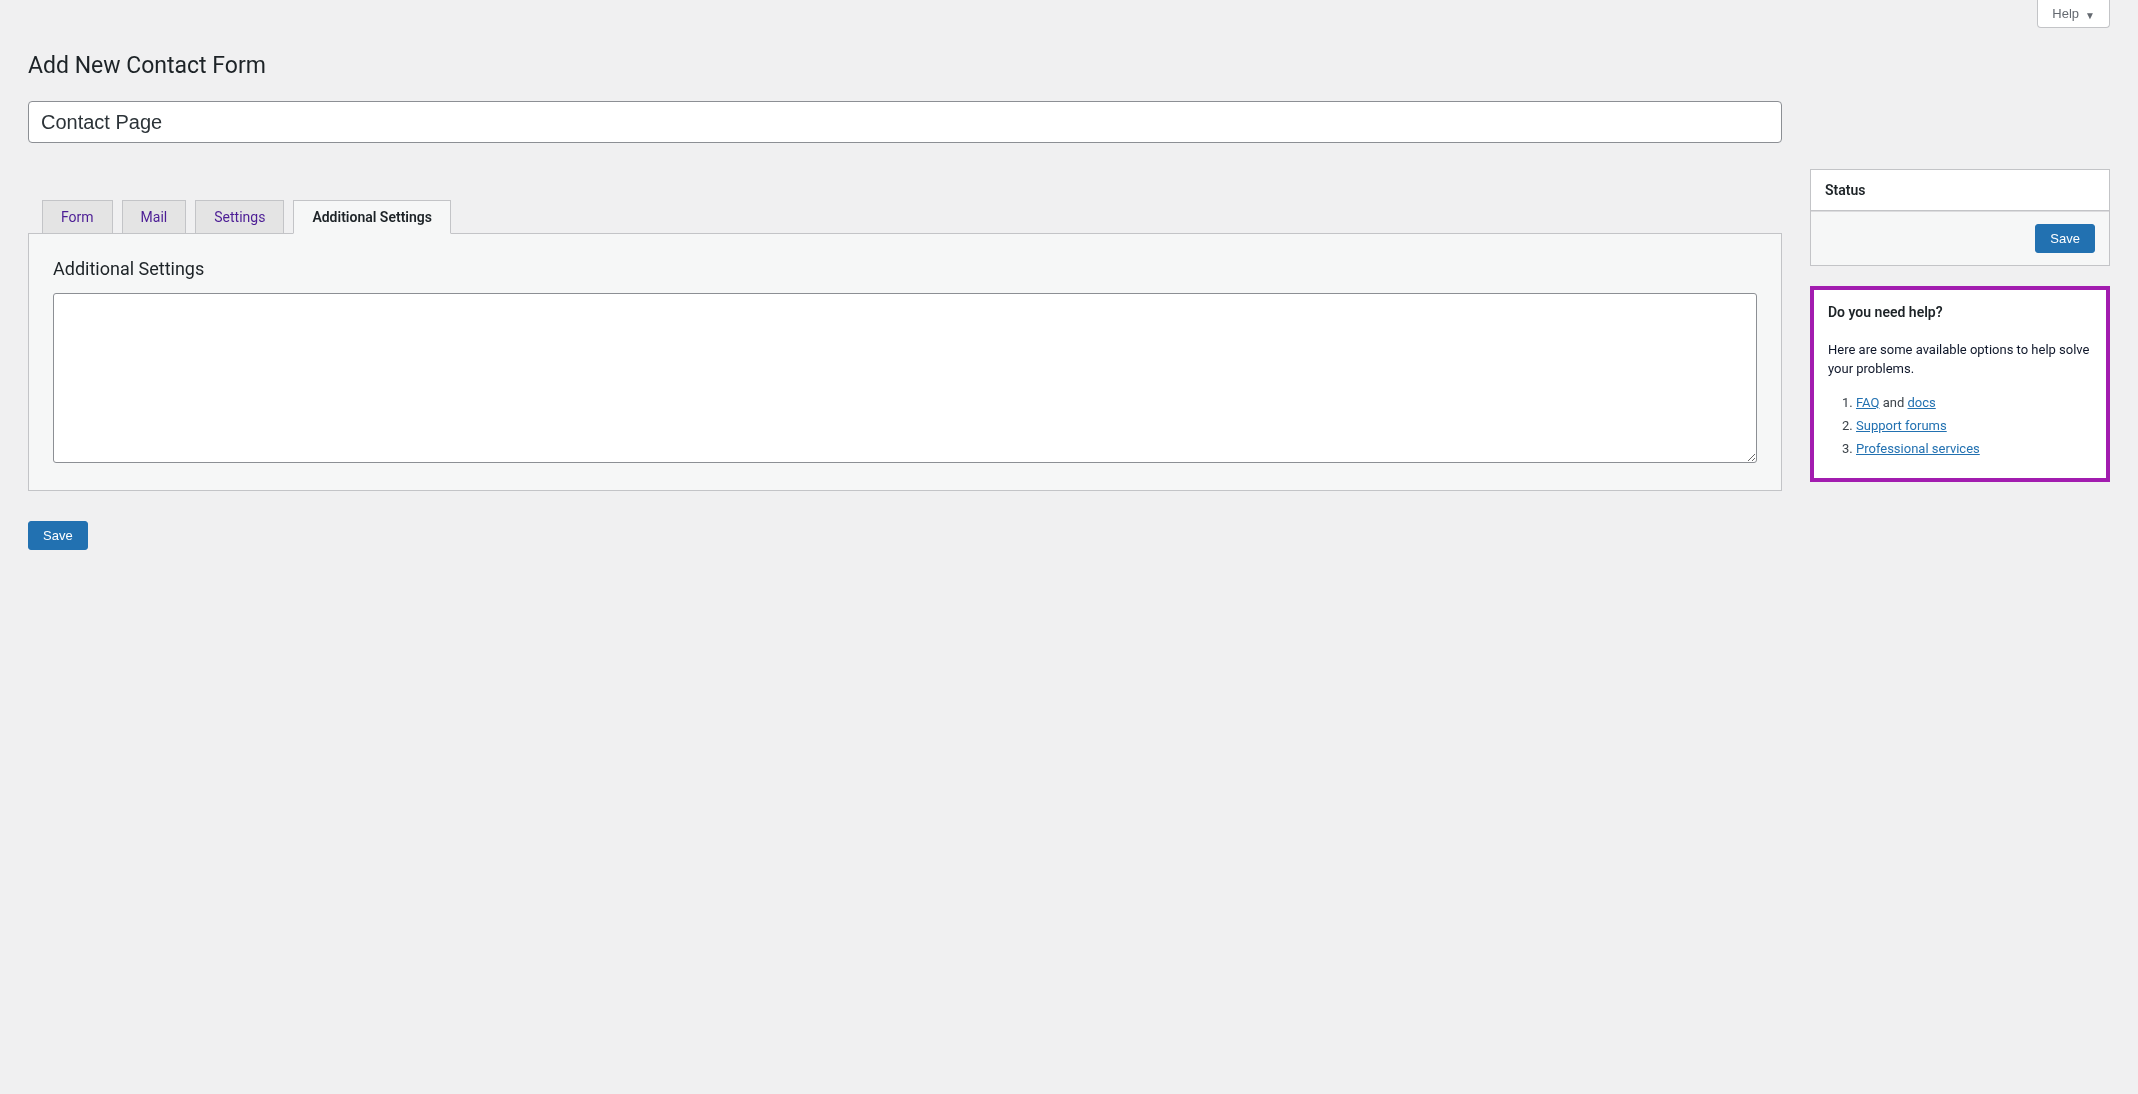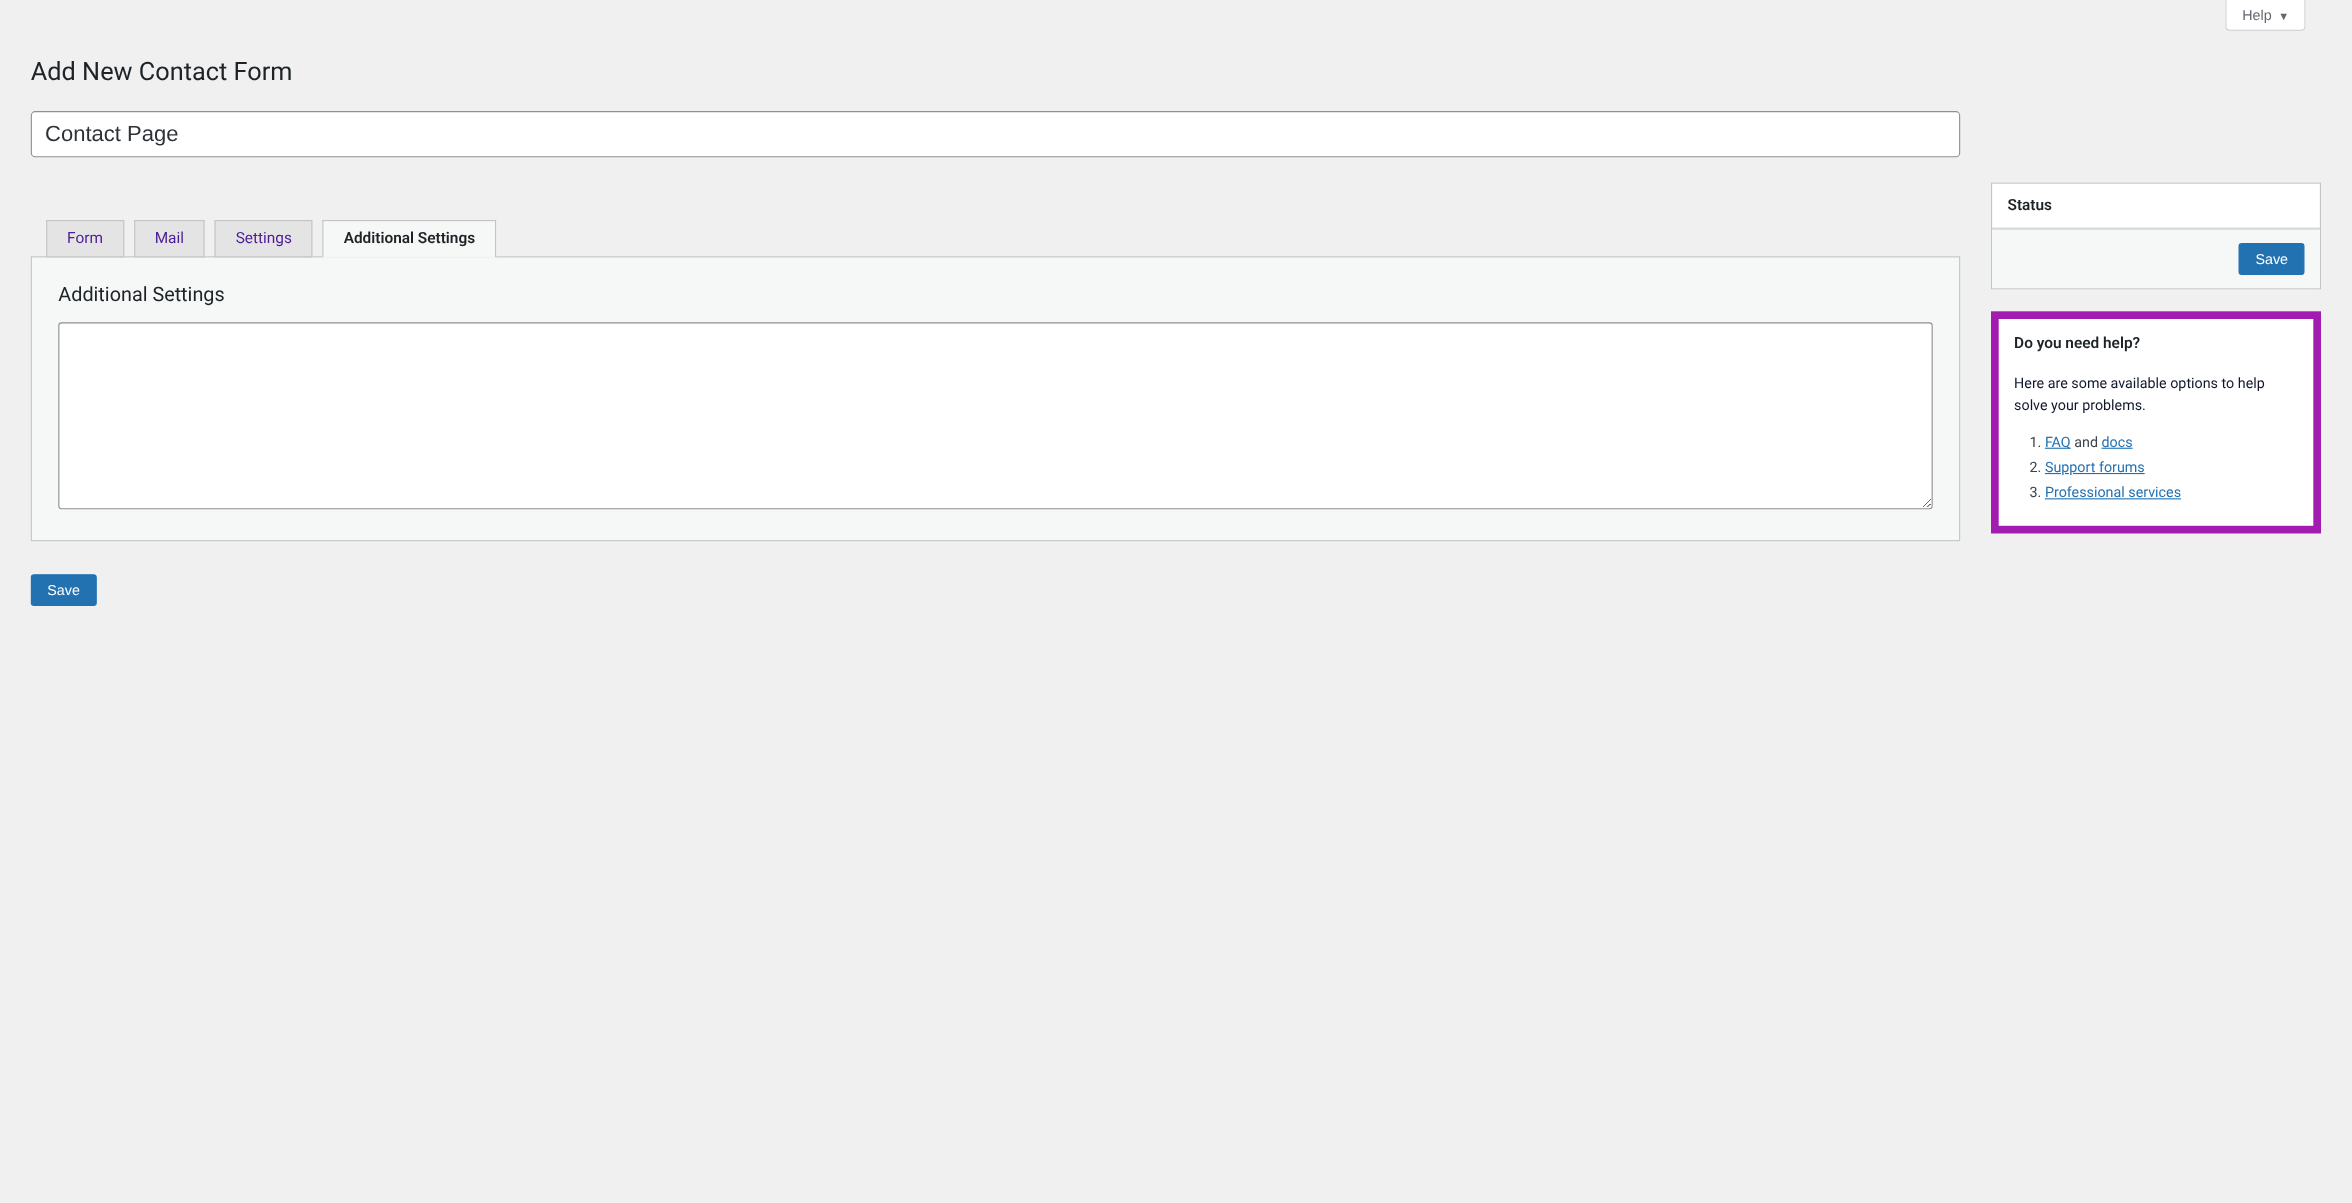--- a/index.html
+++ b/index.html
@@ -24,21 +24,21 @@
       border: 1px solid #c3c4c7;
       border-top: none;
       border-radius: 0 0 4px 4px;
       padding: 6px 14px;
       font-size: 13px;
       color: #646970;
       cursor: pointer;
       display: flex;
       align-items: flex-end;
       gap: 6px;
-      margin-right: 14px;
+      margin-right: 0;
     }
     .help-button .caret {
       font-size: 10px;
       color: #646970;
     }
     .page-title {
       font-size: 23px;
       font-weight: 400;
       color: #1d2327;
       margin-bottom: 20px;
@@ -155,21 +155,21 @@
       background: #2271b1;
       border: 1px solid #2271b1;
       color: #fff;
       font-size: 13px;
       padding: 6px 14px;
       border-radius: 3px;
       cursor: pointer;
     }
     .help-panel {
       background: #fff;
-      border: 7px solid #a21caf;
+      border: 4px solid #a21caf;
       padding: 14px;
     }
     .help-panel-heading {
       font-size: 14px;
       font-weight: 600;
       color: #1d2327;
       margin-bottom: 20px;
     }
     .help-panel-text {
       font-size: 13px;

